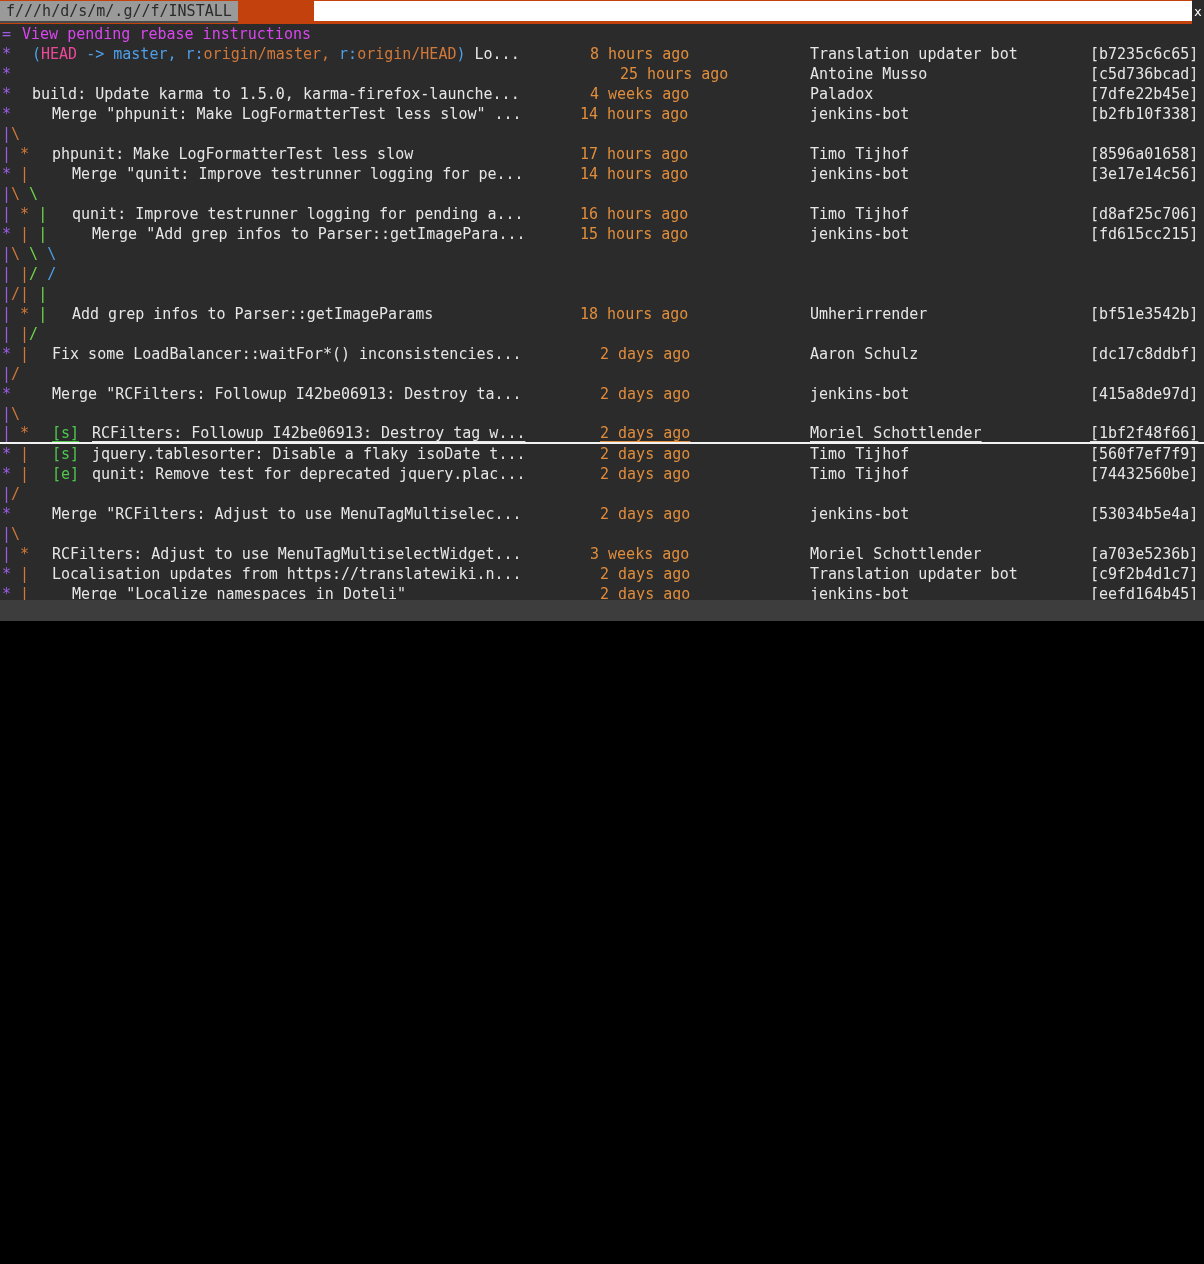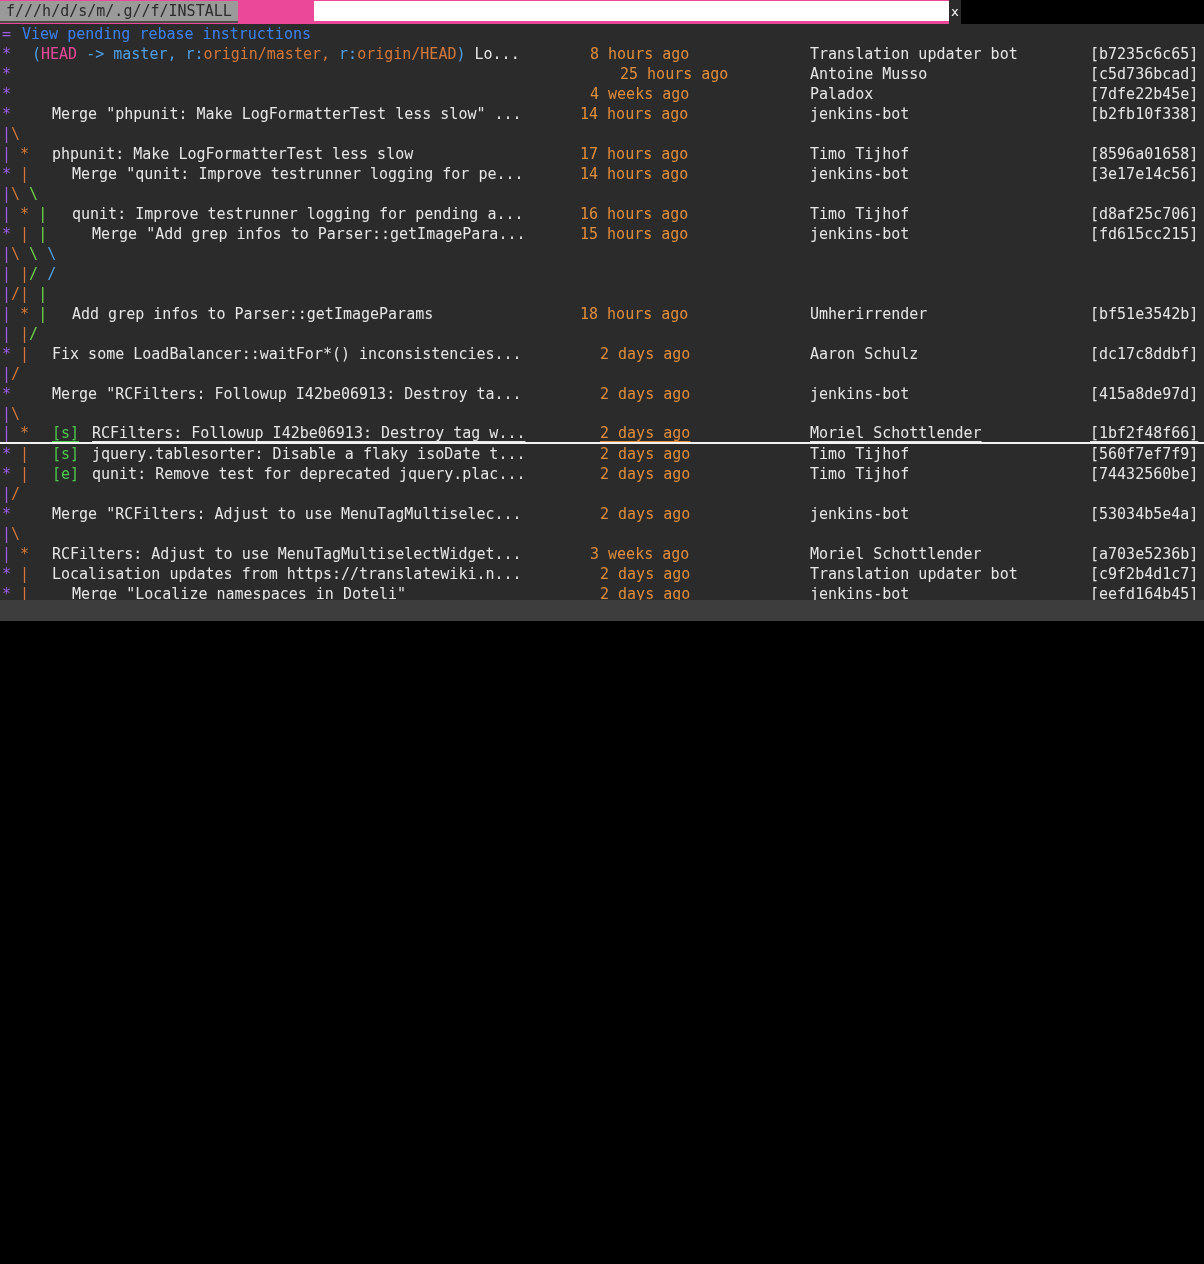--- a/index.html
+++ b/index.html
@@ -20,22 +20,22 @@
     width: 1204px;
     height: 1264px;
     background: #000000;
     overflow: hidden;
   }
 
   
   .tabbar {
     position: absolute;
     left: 0; top: 0;
-    width: 961px; height: 24px;
-    background: #ec4899;
+    width: 1204px; height: 24px;
+    background: #c2410c;
     display: flex;
     align-items: stretch;
     white-space: pre;
   }
   .tab-active {
     background: #9a9a9a;
     color: #2b2b2b;
     padding: 0 6px;
     display: flex;
     align-items: center;
@@ -192,27 +192,27 @@
       <span class="tab-name-inner">gitv-5</span>
     </div>
     <div class="tab-fill"></div>
     <div class="tab-close">x</div>
   </div>
 
   <div class="pane">
 
     <div class="row">
       <span class="graph" style="color:#9b5de5;left:2px;"><span>=</span></span>
-      <span class="subject" style="left:22px;color:#3b82f6;">View pending rebase instructions</span>
+      <span class="subject" style="left:22px;color:#d946ef;">View pending rebase instructions</span>
     </div>
 
     <div id="rows">
         <div class="row"><span class="graph" style="left: 2px;"><span style="color: rgb(155, 93, 229);">*</span></span><span class="subject" style="left: 32px;"><span class="ref-paren ref">(</span><span class="ref-head ref">HEAD</span><span class="ref-arrow ref"> -&gt; </span><span class="ref-local ref">master, </span><span class="ref-remote-prefix ref">r:</span><span class="ref-remote ref">origin/master, </span><span class="ref-remote-prefix ref">r:</span><span class="ref-remote ref">origin/HEAD</span><span class="ref-paren ref">)</span><span class="c-white subject" style="position: static;"> Lo...</span></span><span class="date" style="left: 590px;">8 hours ago</span><span class="author">Translation updater bot</span><span class="hash">[b7235c6c65]</span></div>
         <div class="row"><span class="graph" style="left: 2px;"><span style="color: rgb(155, 93, 229);">*</span></span><span class="date" style="left: 580px; margin-left: 40px;">25 hours ago</span><span class="author">Antoine Musso</span><span class="hash">[c5d736bcad]</span></div>
-        <div class="row"><span class="graph" style="left: 2px;"><span style="color: rgb(155, 93, 229);">*</span></span><span class="date" style="left: 590px;">4 weeks ago</span><span class="author">Paladox</span><span class="hash">[7dfe22b45e]</span></div>
+        <div class="row"><span class="graph" style="left: 2px;"><span style="color: rgb(155, 93, 229);">*</span></span><span class="subject" style="left: 32px;">build: Update karma to 1.5.0, karma-firefox-launche...</span><span class="date" style="left: 590px;">4 weeks ago</span><span class="author">Paladox</span><span class="hash">[7dfe22b45e]</span></div>
         <div class="row"><span class="graph" style="left: 2px;"><span style="color: rgb(155, 93, 229);">*</span></span><span class="subject" style="left: 52px;">Merge "phpunit: Make LogFormatterTest less slow" ...</span><span class="date" style="left: 580px;">14 hours ago</span><span class="author">jenkins-bot</span><span class="hash">[b2fb10f338]</span></div>
         <div class="row"><span class="graph" style="left: 2px;"><span style="color: rgb(155, 93, 229);">|</span><span style="color: rgb(210, 120, 58);">\</span></span></div>
         <div class="row"><span class="graph" style="left: 2px;"><span style="color: rgb(155, 93, 229);">|</span><span style="color: transparent;"> </span><span style="color: rgb(210, 120, 58);">*</span></span><span class="subject" style="left: 52px;">phpunit: Make LogFormatterTest less slow</span><span class="date" style="left: 580px;">17 hours ago</span><span class="author">Timo Tijhof</span><span class="hash">[8596a01658]</span></div>
         <div class="row"><span class="graph" style="left: 2px;"><span style="color: rgb(155, 93, 229);">*</span><span style="color: transparent;"> </span><span style="color: rgb(210, 120, 58);">|</span></span><span class="subject" style="left: 72px;">Merge "qunit: Improve testrunner logging for pe...</span><span class="date" style="left: 580px;">14 hours ago</span><span class="author">jenkins-bot</span><span class="hash">[3e17e14c56]</span></div>
         <div class="row"><span class="graph" style="left: 2px;"><span style="color: rgb(155, 93, 229);">|</span><span style="color: rgb(210, 120, 58);">\</span><span style="color: transparent;"> </span><span style="color: rgb(111, 212, 75);">\</span></span></div>
         <div class="row"><span class="graph" style="left: 2px;"><span style="color: rgb(155, 93, 229);">|</span><span style="color: transparent;"> </span><span style="color: rgb(210, 120, 58);">*</span><span style="color: transparent;"> </span><span style="color: rgb(111, 212, 75);">|</span></span><span class="subject" style="left: 72px;">qunit: Improve testrunner logging for pending a...</span><span class="date" style="left: 580px;">16 hours ago</span><span class="author">Timo Tijhof</span><span class="hash">[d8af25c706]</span></div>
         <div class="row"><span class="graph" style="left: 2px;"><span style="color: rgb(155, 93, 229);">*</span><span style="color: transparent;"> </span><span style="color: rgb(210, 120, 58);">|</span><span style="color: transparent;"> </span><span style="color: rgb(111, 212, 75);">|</span></span><span class="subject" style="left: 92px;">Merge "Add grep infos to Parser::getImagePara...</span><span class="date" style="left: 580px;">15 hours ago</span><span class="author">jenkins-bot</span><span class="hash">[fd615cc215]</span></div>
         <div class="row"><span class="graph" style="left: 2px;"><span style="color: rgb(155, 93, 229);">|</span><span style="color: rgb(210, 120, 58);">\</span><span style="color: transparent;"> </span><span style="color: rgb(111, 212, 75);">\</span><span style="color: transparent;"> </span><span style="color: rgb(79, 159, 232);">\</span></span></div>
         <div class="row"><span class="graph" style="left: 2px;"><span style="color: rgb(155, 93, 229);">|</span><span style="color: transparent;"> </span><span style="color: rgb(210, 120, 58);">|</span><span style="color: rgb(111, 212, 75);">/</span><span style="color: transparent;"> </span><span style="color: rgb(79, 159, 232);">/</span></span></div>
         <div class="row"><span class="graph" style="left: 2px;"><span style="color: rgb(155, 93, 229);">|</span><span style="color: rgb(210, 120, 58);">/</span><span style="color: rgb(210, 120, 58);">|</span><span style="color: transparent;"> </span><span style="color: rgb(111, 212, 75);">|</span></span></div>

